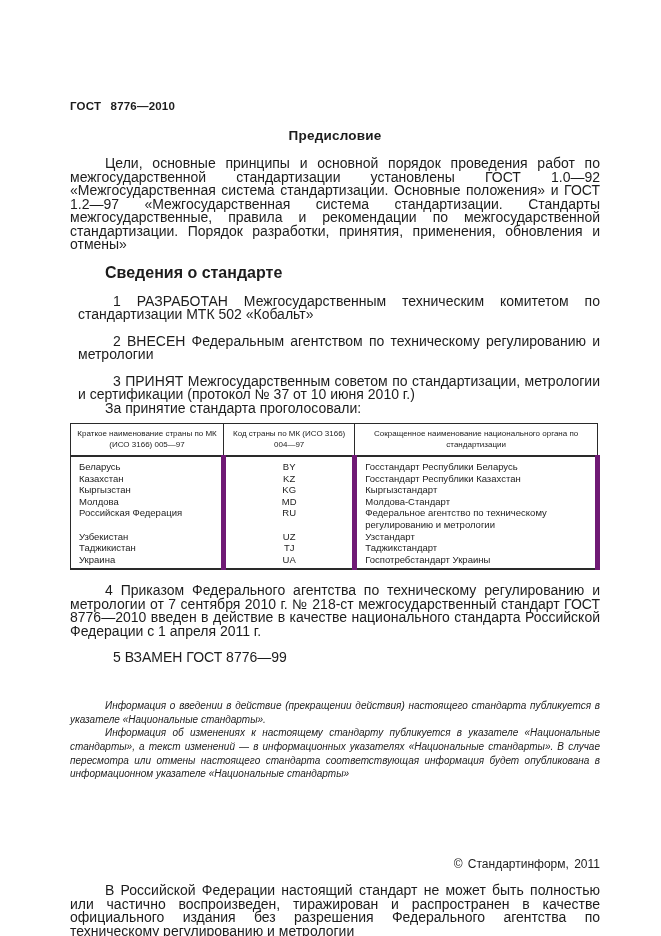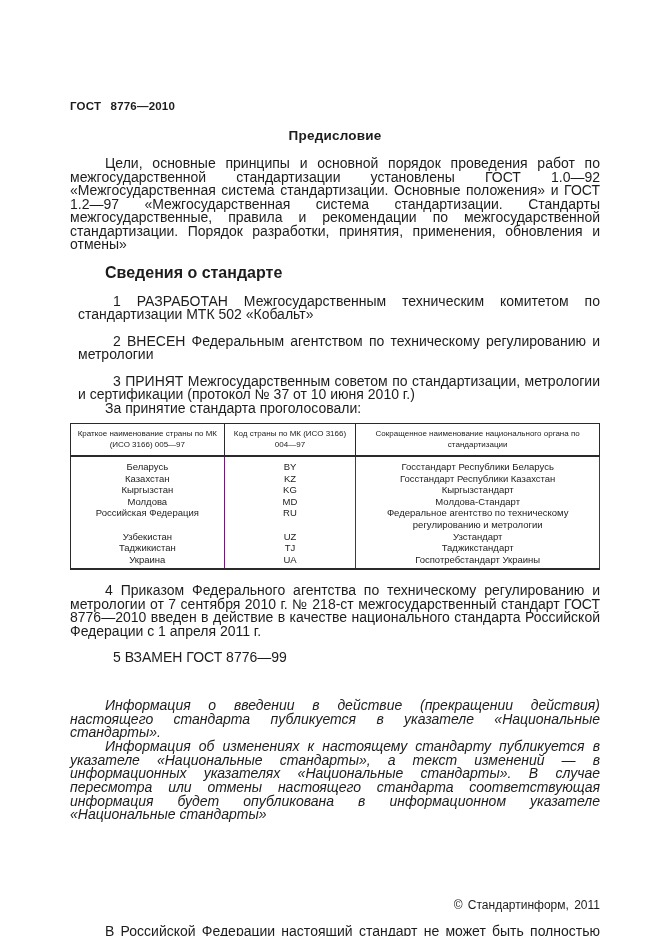--- a/index.html
+++ b/index.html
@@ -58,37 +58,36 @@
     font-weight: normal;
     font-size: 8px;
     line-height: 10.5px;
     text-align: center;
     vertical-align: middle;
     padding: 5px 6px;
     color: #222;
   }
   table.vote-table td {
     border-left: 1px solid #2a2a2a;
-    border-right: 1px solid #701a75;
+    border-right: 5px solid #701a75;
     font-size: 9.5px;
     line-height: 11.6px;
     vertical-align: top;
     padding: 0 8px;
-    text-align: center;
   }
   table.vote-table tbody tr:first-child td { padding-top: 4px; }
   table.vote-table tbody tr:last-child td { padding-bottom: 3px; }
   .col-country { width: 140px; }
   .col-code    { width: 120px; text-align: center; }
   .col-org     { width: 222px; }
   td.col-org   { padding-right: 72px; }
   .clause-after-table { margin-top: 14px; }
   .notes { margin-top: 34px; }
   .note {
-    font-size: 14px;
+    font-size: 10px;
     line-height: 13.7px;
     font-style: italic;
     text-align: justify;
     text-indent: 35px;
   }
   .copyright {
     margin-top: 76px;
     text-align: right;
     font-size: 12px;
     word-spacing: 2px;

